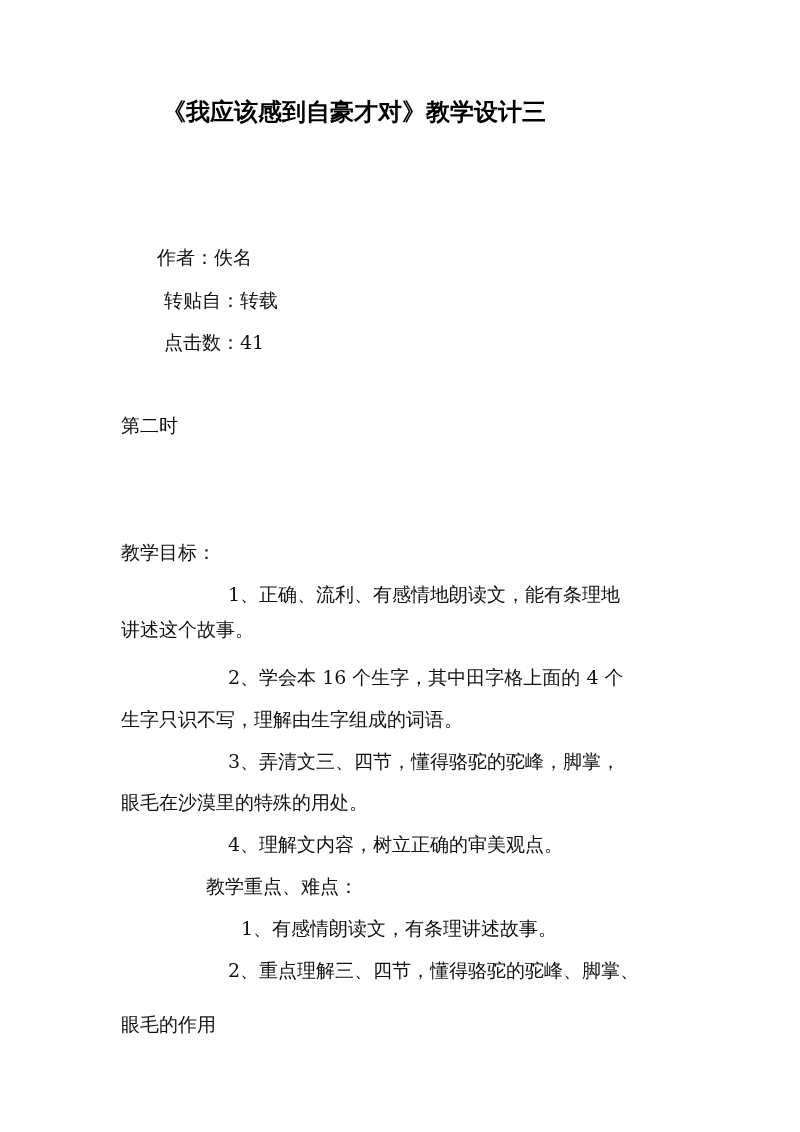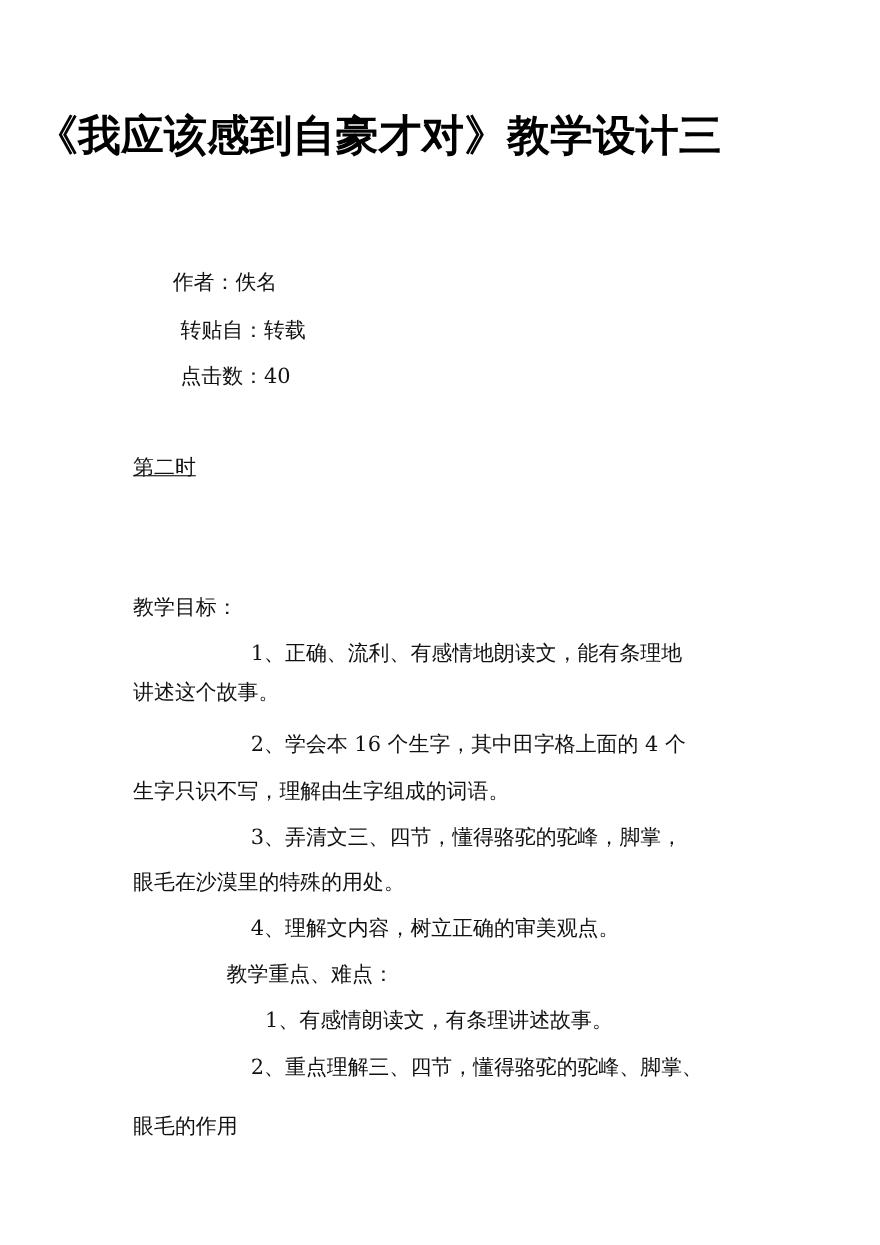--- a/index.html
+++ b/index.html
@@ -1,33 +1,33 @@
 <!DOCTYPE html>
 <html><head>
   <meta charset="utf-8">
   <style>
     html, body { margin: 0; padding: 0; background: #ffffff; }
     body { width: 800px; height: 1132px; position: relative; overflow: hidden;
            font-family: "DejaVu Serif", "Liberation Serif", serif; color: #111; }
-    .title { position: absolute; left: 0; width: 688px; top: 96px; text-align: center;
-             font-family: "DejaVu Sans", "Liberation Sans", sans-serif; font-size: 39px;
+    .title { position: absolute; left: 10px; width: 688px; top: 96px; text-align: center;
+             font-family: "DejaVu Sans", "Liberation Sans", sans-serif; font-size: 24px;
              font-weight: bold; color: #000; letter-spacing: 0px; }
     .line { position: absolute; font-size: 19px; white-space: nowrap; line-height: 24px; }
   </style>
 </head>
 <body>
 
 <div>
   <div class="title">《我应该感到自豪才对》教学设计三</div>
 
   <div class="line" style="left:137px; top:245px;margin-left:20px;">作者：佚名</div>
   <div class="line" style="left:164px; top:288px;">转贴自：转载</div>
-  <div class="line" style="left:164px; top:330px;">点击数：40</div>
+  <div class="line" style="left:164px; top:330px;">点击数：41</div>
 
-  <div class="line" style="left:121px; top:413px;text-decoration:underline;">第二时</div>
+  <div class="line" style="left:121px; top:413px;">第二时</div>
 
   <div class="line" style="left:121px; top:541px;font-family:Liberation Serif, serif;">教学目标：</div>
 
   <div class="line" style="left:228px; top:582px;">1、正确、流利、有感情地朗读文，能有条理地</div>
   <div class="line" style="left:121px; top:617px;">讲述这个故事。</div>
 
   <div class="line" style="left:228px; top:665px;">2、学会本 16 个生字，其中田字格上面的 4 个</div>
   <div class="line" style="left:121px; top:707px;">生字只识不写，理解由生字组成的词语。</div>
 
   <div class="line" style="left:228px; top:749px;">3、弄清文三、四节，懂得骆驼的驼峰，脚掌，</div>

